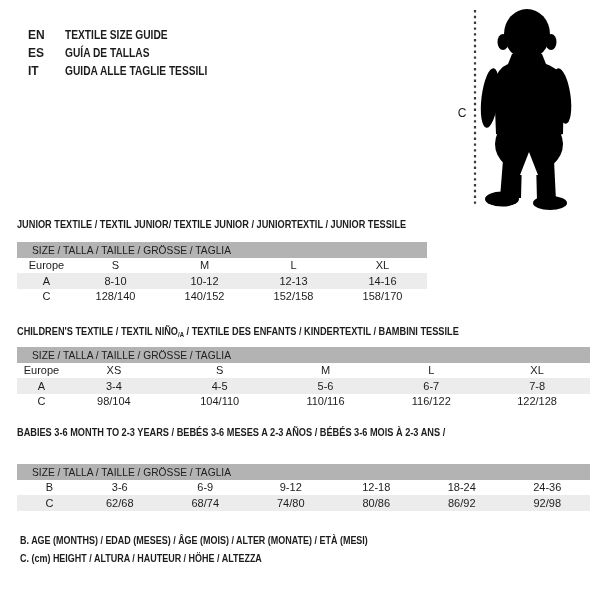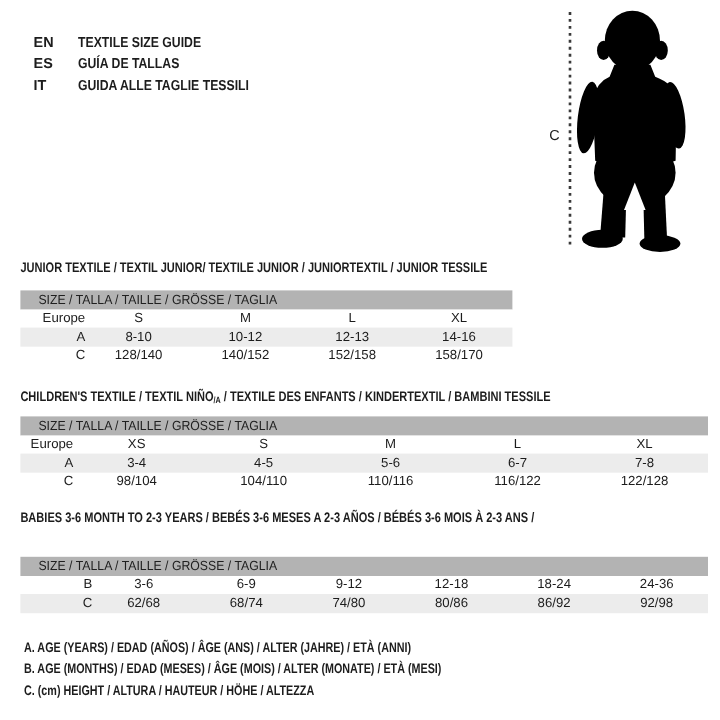--- a/index.html
+++ b/index.html
@@ -21,21 +21,21 @@
 
   
   .title{font-size:11.5px;font-weight:700;white-space:nowrap;line-height:15px;}
 
   
   .stable{font-size:11px;}
   .thead{height:15.5px;background:#b3b3b3;display:flex;align-items:center;padding-left:15px;color:#202020;}
   .trow{display:flex;align-items:center;height:15.5px;background:#ffffff;}
   .trow.alt{background:#ececec;}
   .tcell{flex:1 1 0;text-align:center;white-space:nowrap;}
-  .tcell.first{text-align:right;padding-left:5px;box-sizing:border-box;}
+  .tcell.first{text-align:center;padding-left:5px;box-sizing:border-box;}
   .t1 .tcell.first{flex:0 0 54px;}
   .t2 .tcell.first{flex:0 0 44px;}
   .t3 .tcell.first{flex:0 0 60px;}
 
   .sub{font-size:7.5px;vertical-align:-2px;}
 
   
   .fn{font-size:11.5px;font-weight:700;line-height:18px;white-space:nowrap;}
 
   
@@ -160,16 +160,15 @@
     <div class="tcell">62/68</div>
     <div class="tcell">68/74</div>
     <div class="tcell">74/80</div>
     <div class="tcell">80/86</div>
     <div class="tcell">86/92</div>
     <div class="tcell">92/98</div>
   </div>
 </div>
 
 <div class="abs" style="left:20px;top:531px;">
-  <div class="fn"><span class="cond sx78">A. AGE (YEARS) / EDAD (AÑOS) / ÂGE (ANS) / ALTER (JAHRE) / ETÀ (ANNI)</span></div>
   <div class="fn"><span class="cond sx78">B. AGE (MONTHS) / EDAD (MESES) / ÂGE (MOIS) / ALTER (MONATE) / ETÀ (MESI)</span></div>
   <div class="fn"><span class="cond sx78">C. (cm) HEIGHT / ALTURA / HAUTEUR / HÖHE / ALTEZZA</span></div>
 </div>
 
 </body></html>

